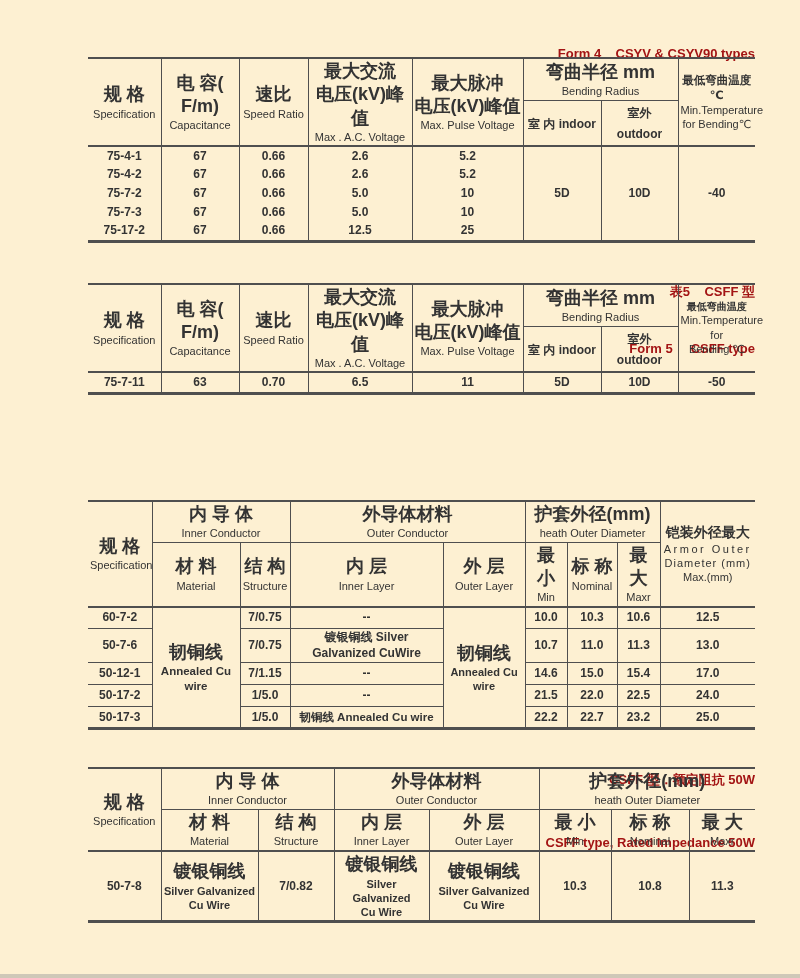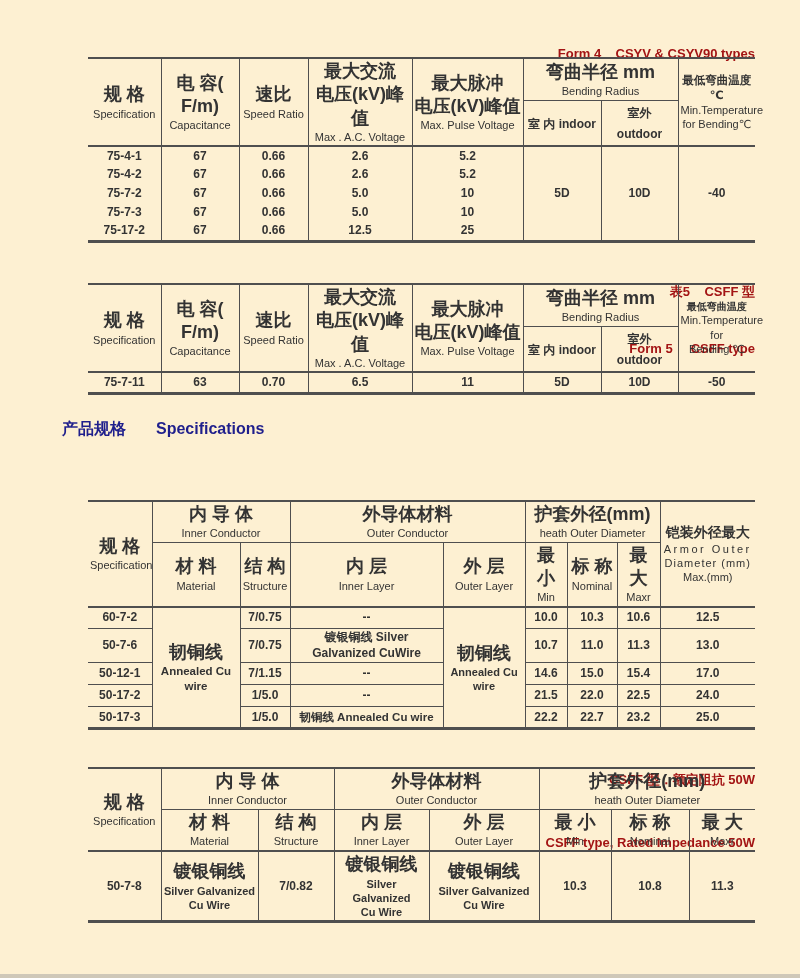--- a/index.html
+++ b/index.html
@@ -225,23 +225,20 @@
         <td>0.70</td>
         <td>6.5</td>
         <td>11</td>
         <td>5D</td>
         <td>10D</td>
         <td>-50</td>
       </tr>
     </tbody>
   </table>
 
-  <div class="section-heading">
-    <span>产品规格</span><span class="gap"></span><span>Specifications</span>
-  </div>
 
 
   <table class="t t3" style="top:500px;">
     <colgroup>
       <col style="width:64px">
         <col style="width:88px">
         <col style="width:50px">
         <col style="width:153px">
       <col style="width:82px">
         <col style="width:42px">

